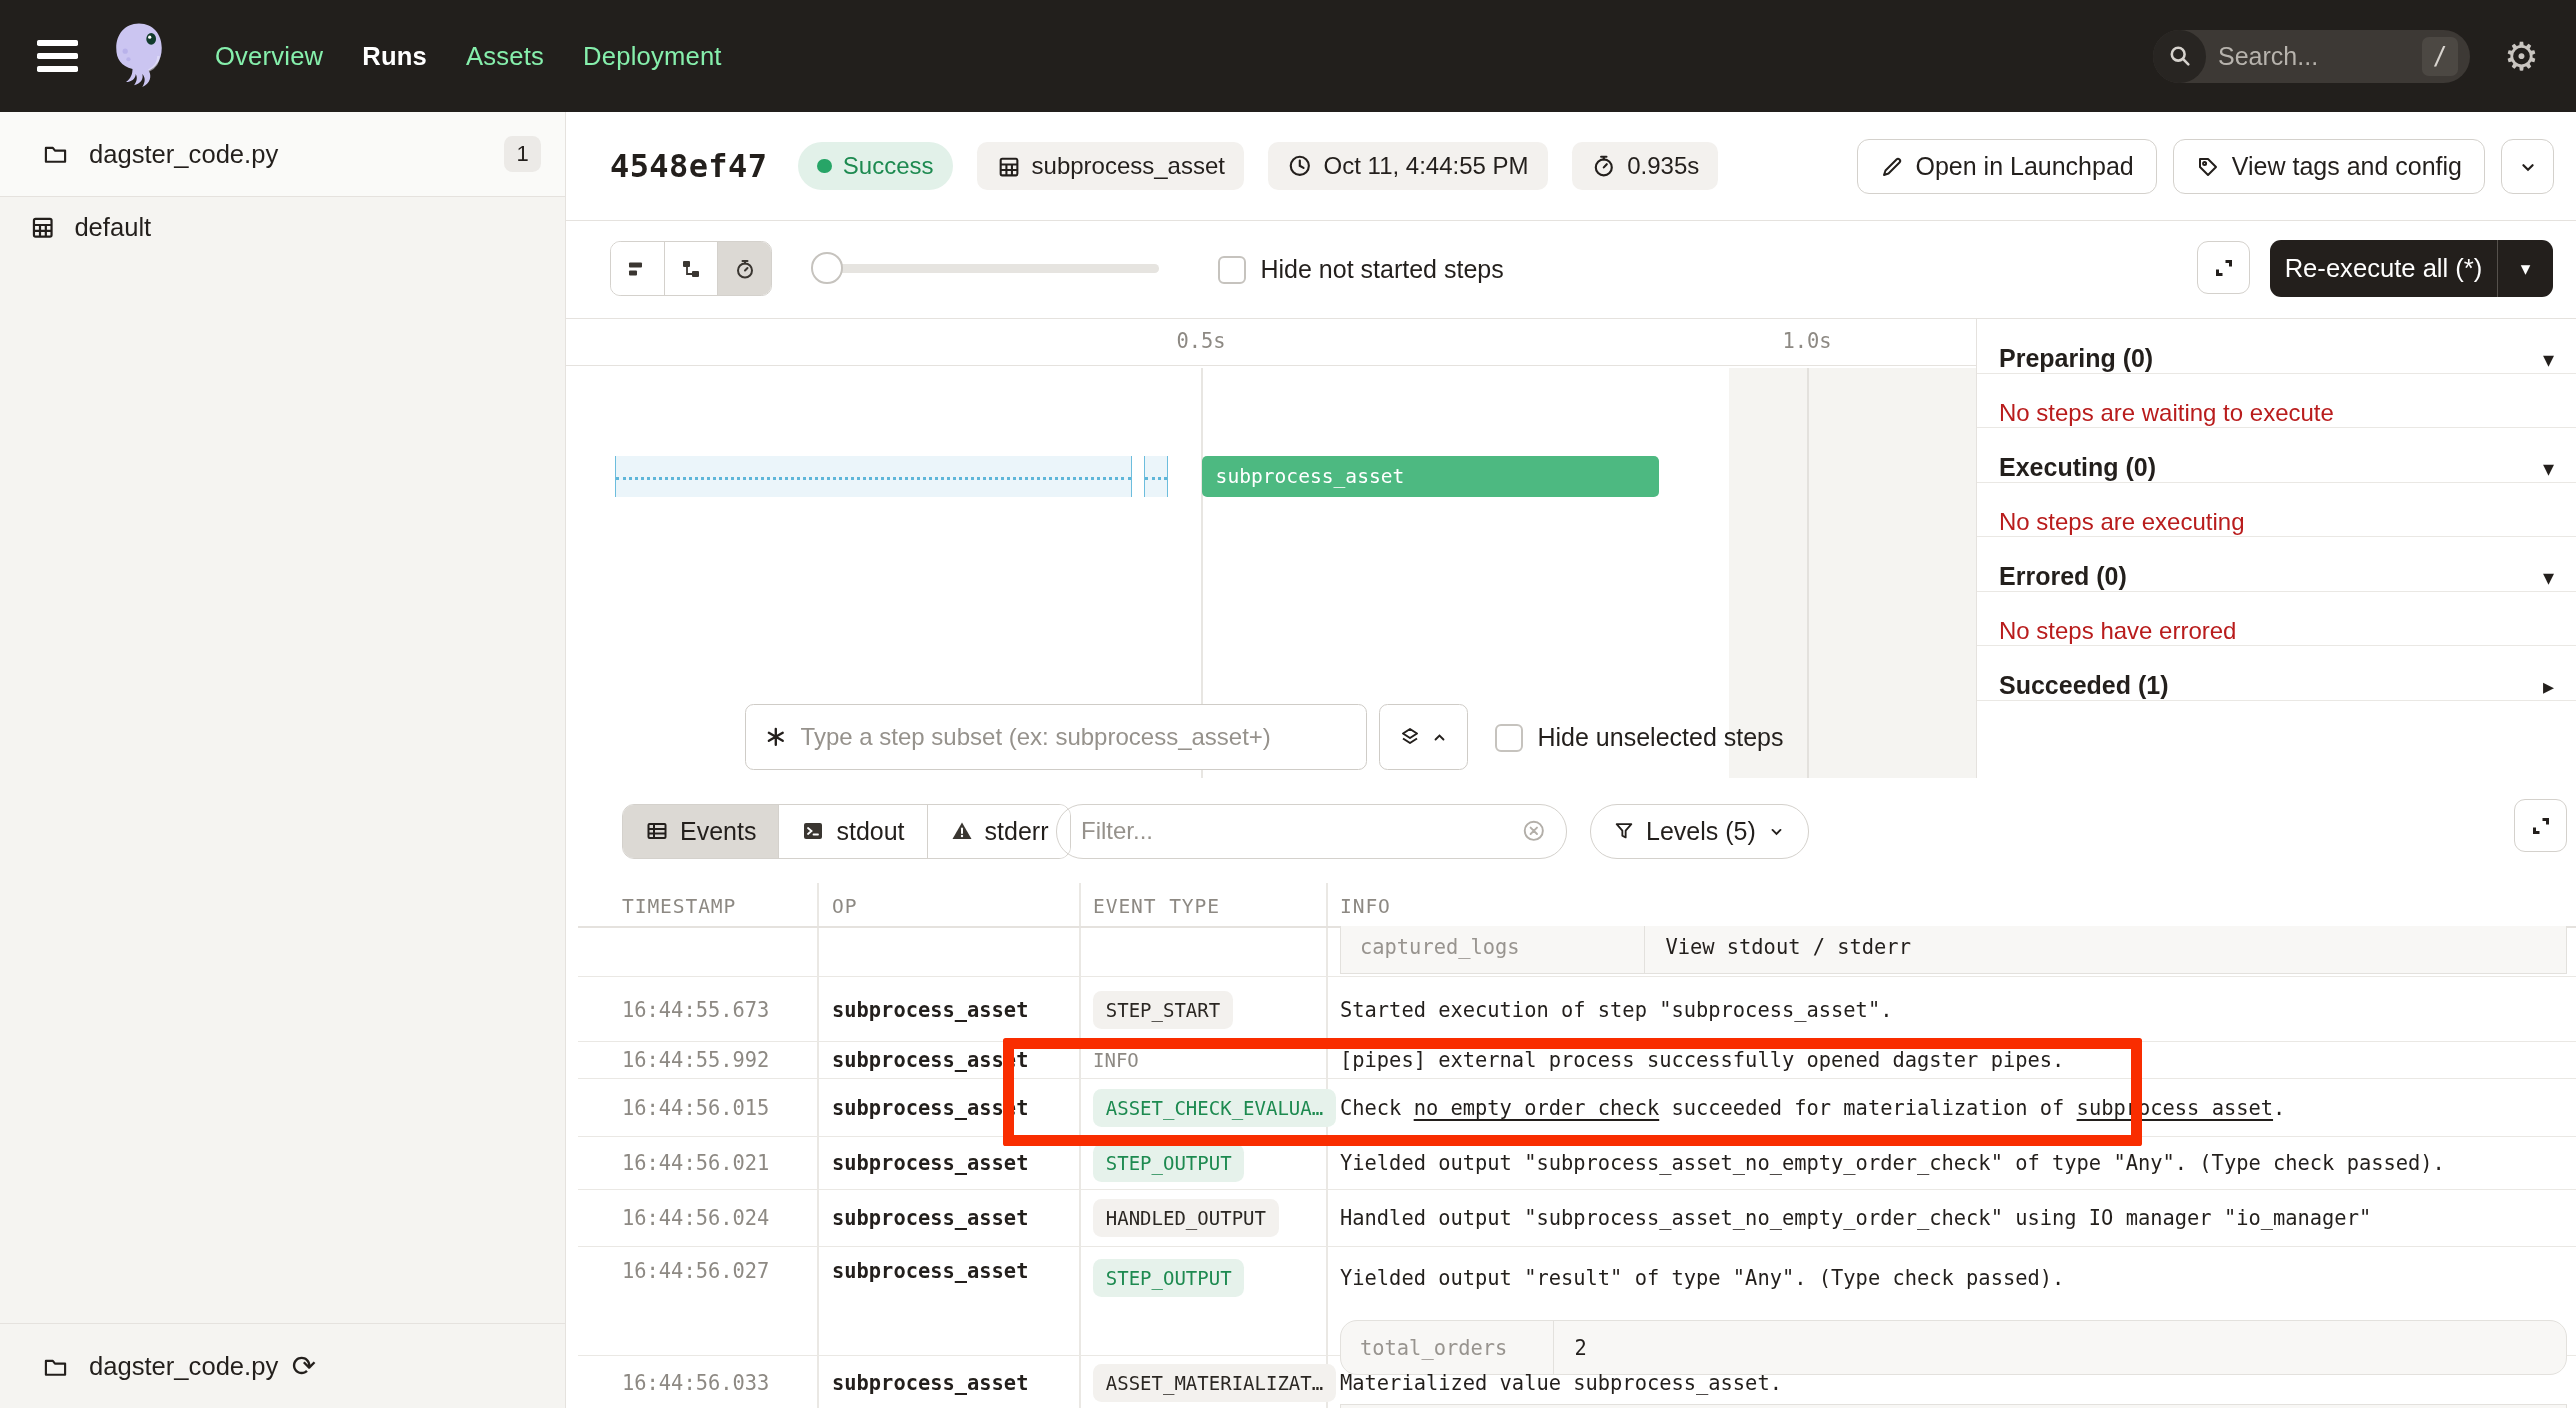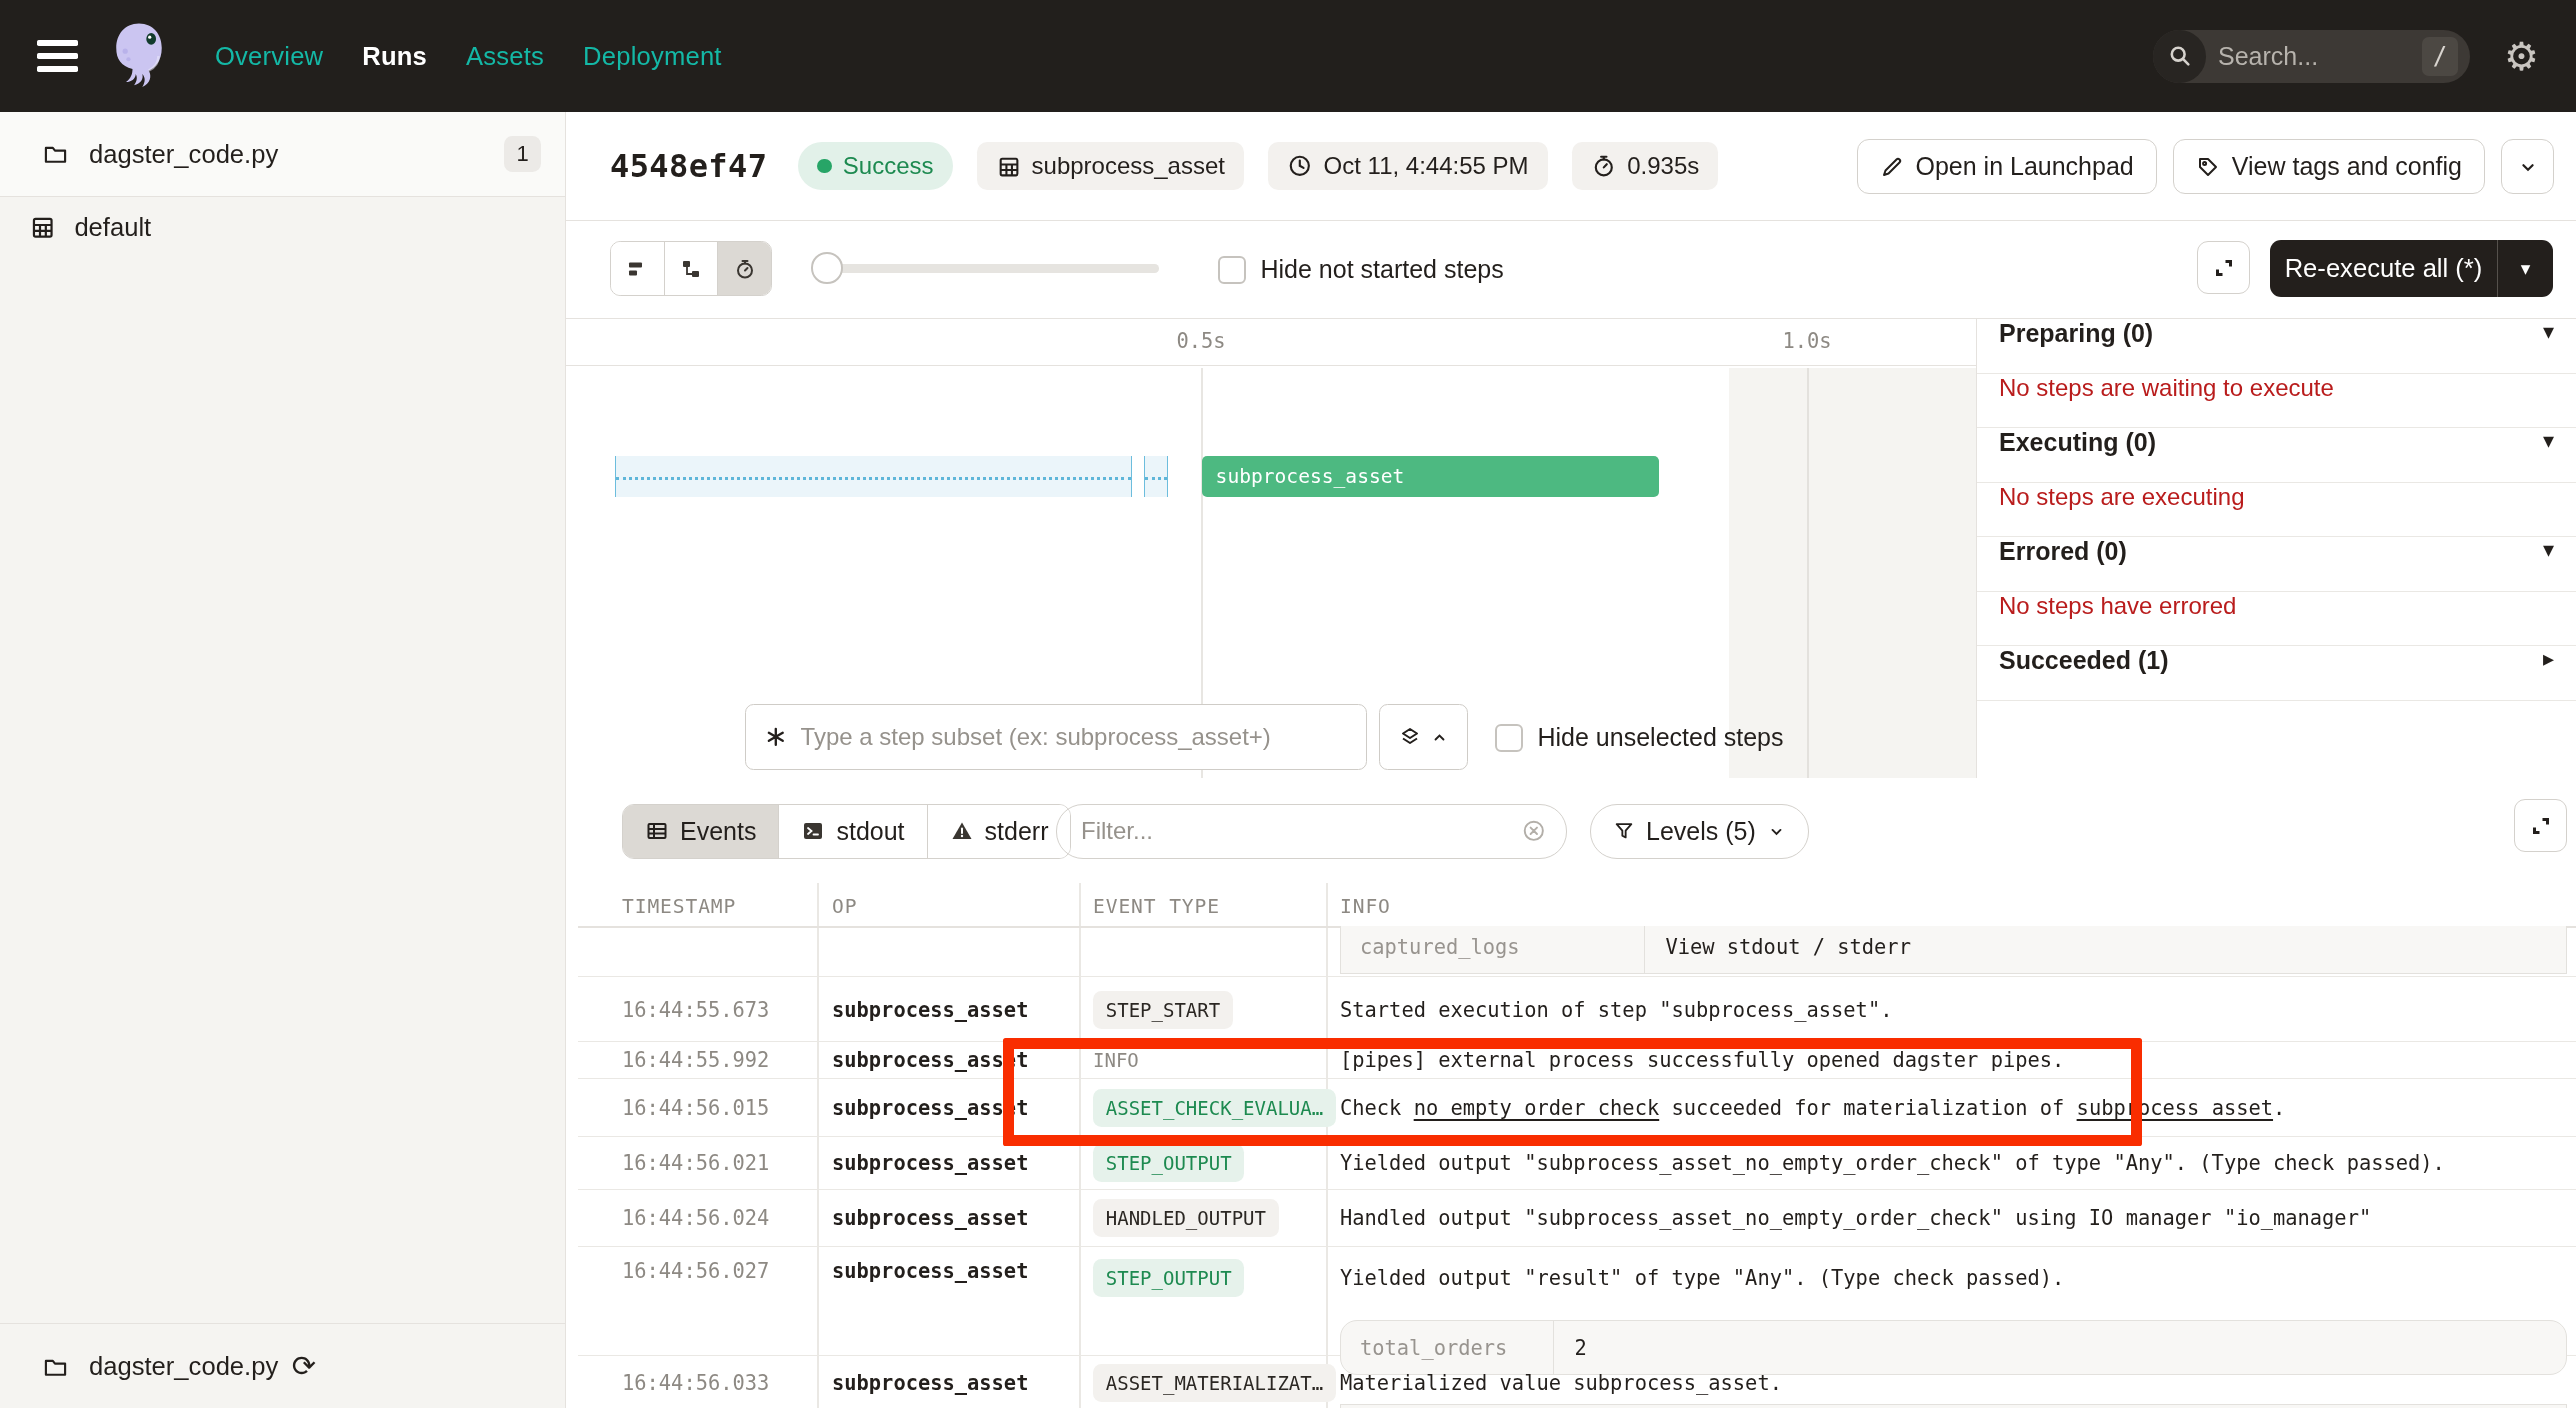--- a/index.html
+++ b/index.html
@@ -9,21 +9,21 @@
   .screen { position:relative; width:2576px; height:1409px; }
 
   
   .nav { position:absolute; left:0; top:0; width:2576px; height:112px; background:#221f1c;
          display:flex; align-items:center; }
   .hamburger { width:41px; height:32px; margin-left:37px; display:flex; flex-direction:column;
                justify-content:space-between; cursor:pointer; }
   .hamburger span { display:block; height:6px; border-radius:1.7px; background:#fff; }
   .logo { width:78px; height:82px; margin-left:22px; }
   .nav-links { display:flex; gap:39px; margin-left:37px; }
-  .nav-link { font-size:25.6px; color:#14b8a6; letter-spacing:0.2px; cursor:pointer; }
+  .nav-link { font-size:25.6px; color:#86efac; letter-spacing:0.2px; cursor:pointer; }
   .nav-link.active { color:#ffffff; font-weight:bold; }
   .nav-right { position:absolute; right:0; top:0; height:112px; display:flex; align-items:center; }
   .search-pill { width:317px; height:53px; background:#3d3935; border-radius:26.4px;
                  display:flex; align-items:center; position:relative; }
   .search-circle { width:53px; height:53px; border-radius:50%; background:#282522;
                    display:flex; align-items:center; justify-content:center; }
   .search-pill input { background:transparent; border:none; outline:none; color:#b7b3ad;
                        font-size:25px; margin-left:12px; width:170px;
                        font-family:"Liberation Sans",sans-serif; }
   .search-pill input::placeholder { color:#b7b3ad; }
@@ -117,21 +117,21 @@
                         font-family:"Liberation Sans",sans-serif; background:transparent; }
   .subset-input input::placeholder { color:#96928c; }
   .layers-btn { position:absolute; left:813px; top:0; width:89px; height:66px;
                 border:1.7px solid #cfccc7; border-radius:8.5px; background:#fff; display:flex;
                 align-items:center; justify-content:center; gap:8.5px; cursor:pointer; }
   .subset-row .check-row { left:929px; top:19px; }
 
   
   .status-panel { position:absolute; left:1410px; top:207px; width:600px; height:459px;
                   border-left:1.7px solid #e5e2de; background:#fff; }
-  .sp-row { display:flex; align-items:flex-start; padding:0 22px; border-bottom:1.7px solid #eae8e4; }
+  .sp-row { display:flex; align-items:flex-end; padding:0 22px; border-bottom:1.7px solid #eae8e4; }
   .sp-head { height:55px; cursor:pointer; }
   .sp-head .t { font-size:25px; font-weight:bold; flex:1; }
   .sp-caret { font-size:22px; color:#231f1c; }
   .sp-body { height:54px; color:#b91c1c; font-size:24px; }
 
   
   .events { position:absolute; left:12px; top:666px; width:2010px; height:630px; background:#fff; }
   .tabbar { position:absolute; left:0; top:0; width:100%; height:105px; }
   .tabs { position:absolute; left:44px; top:25.6px; height:55px; display:flex;
           border:1.7px solid #d4d1cc; border-radius:12px; overflow:hidden; }

